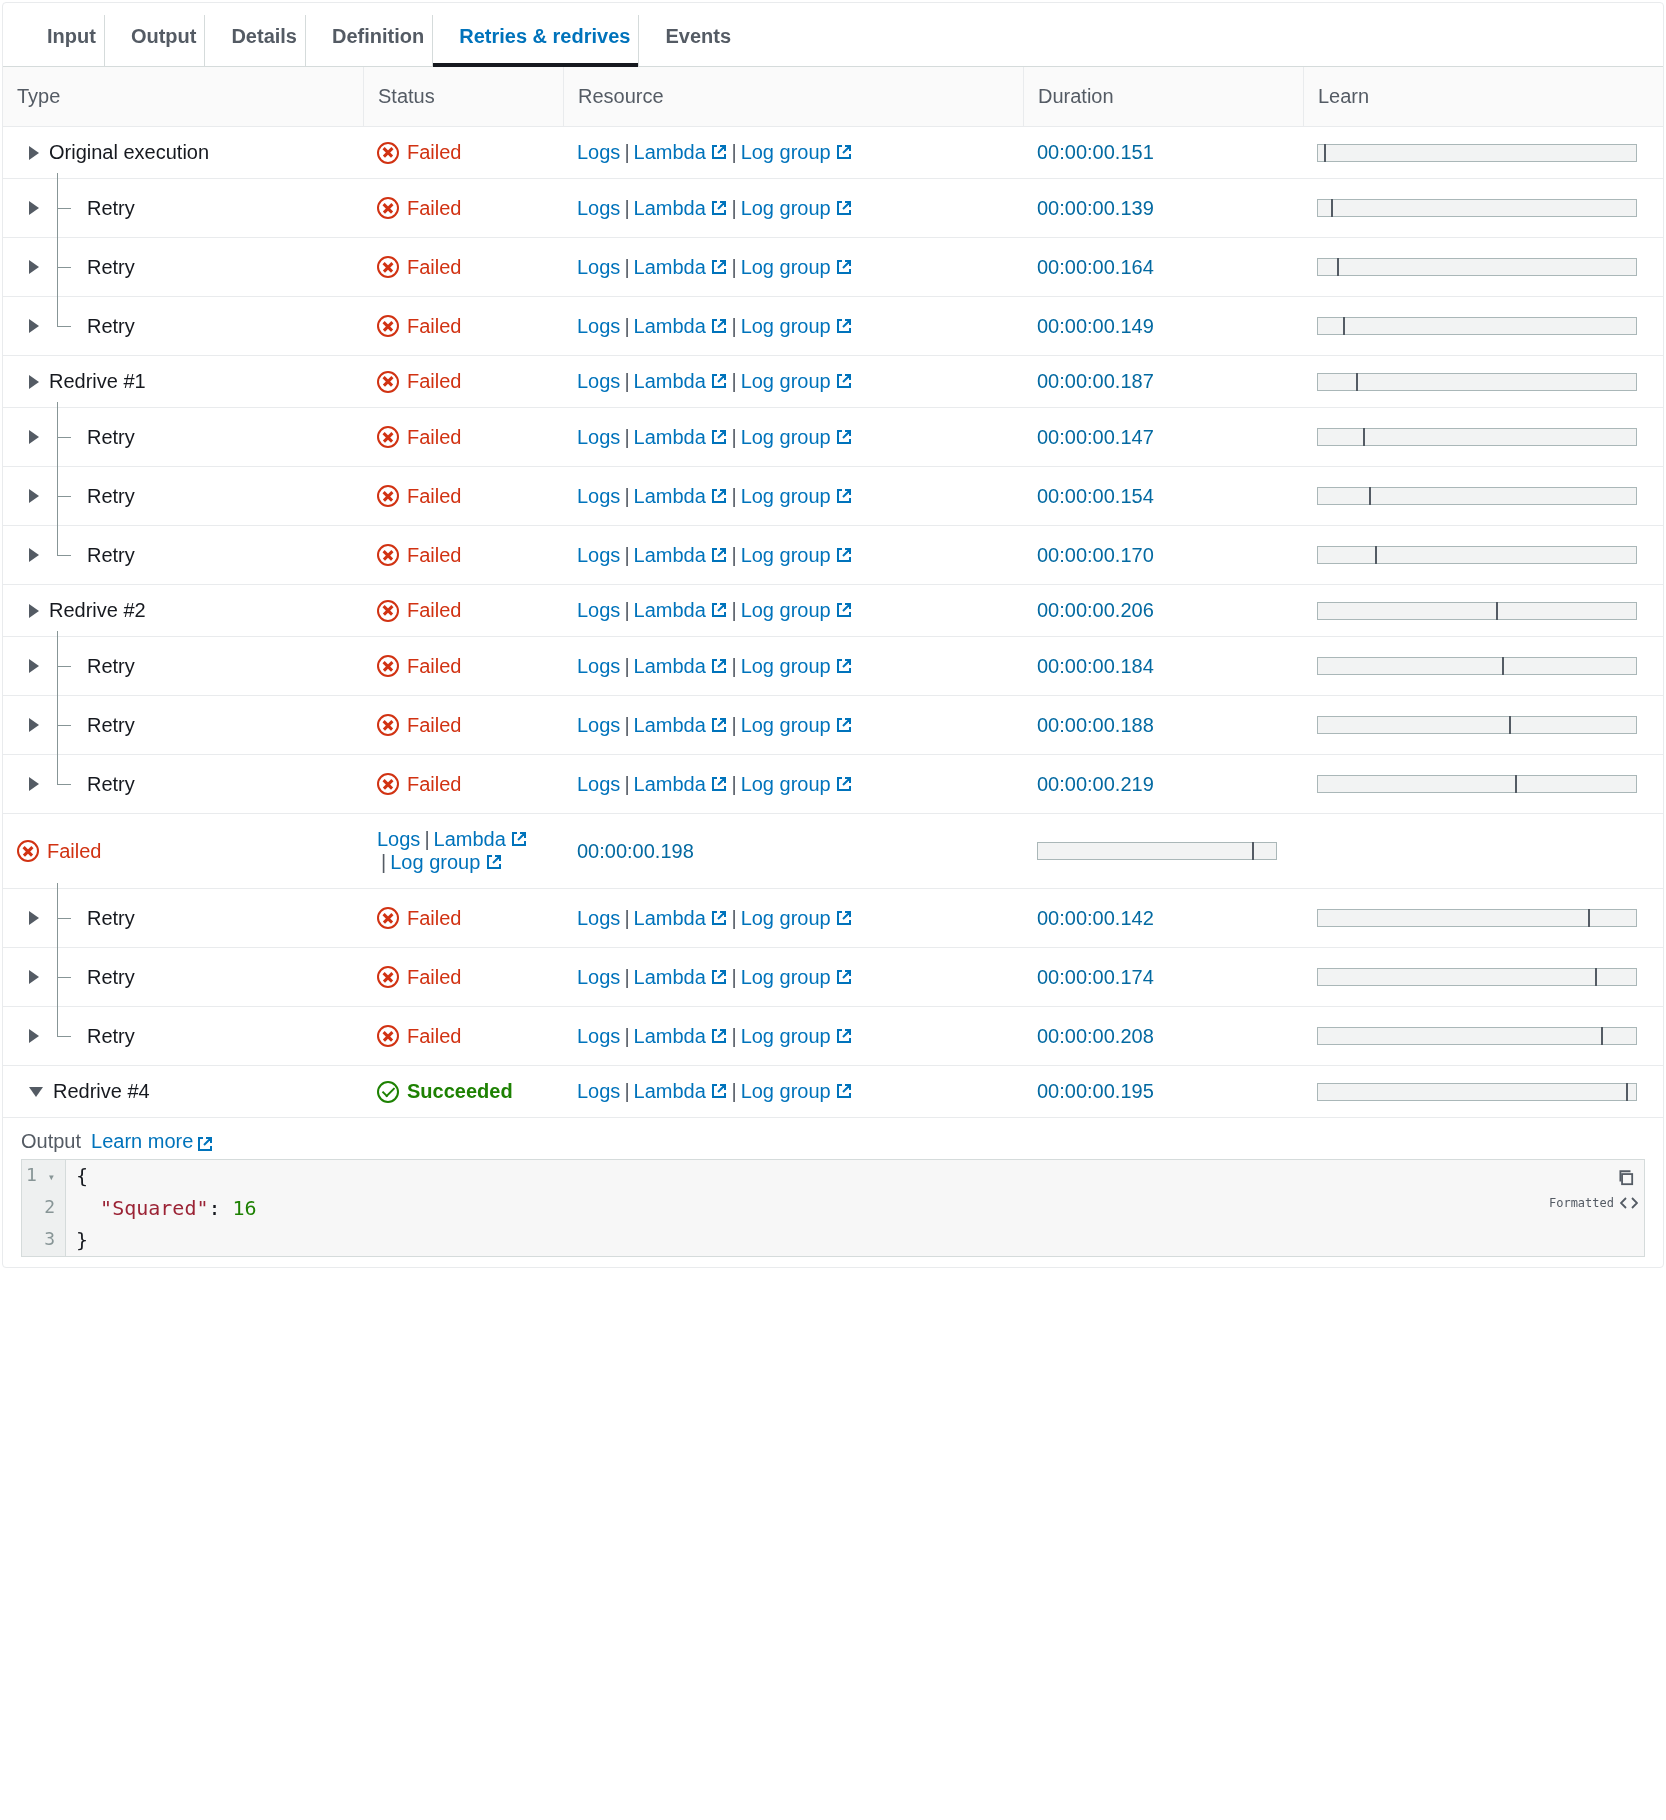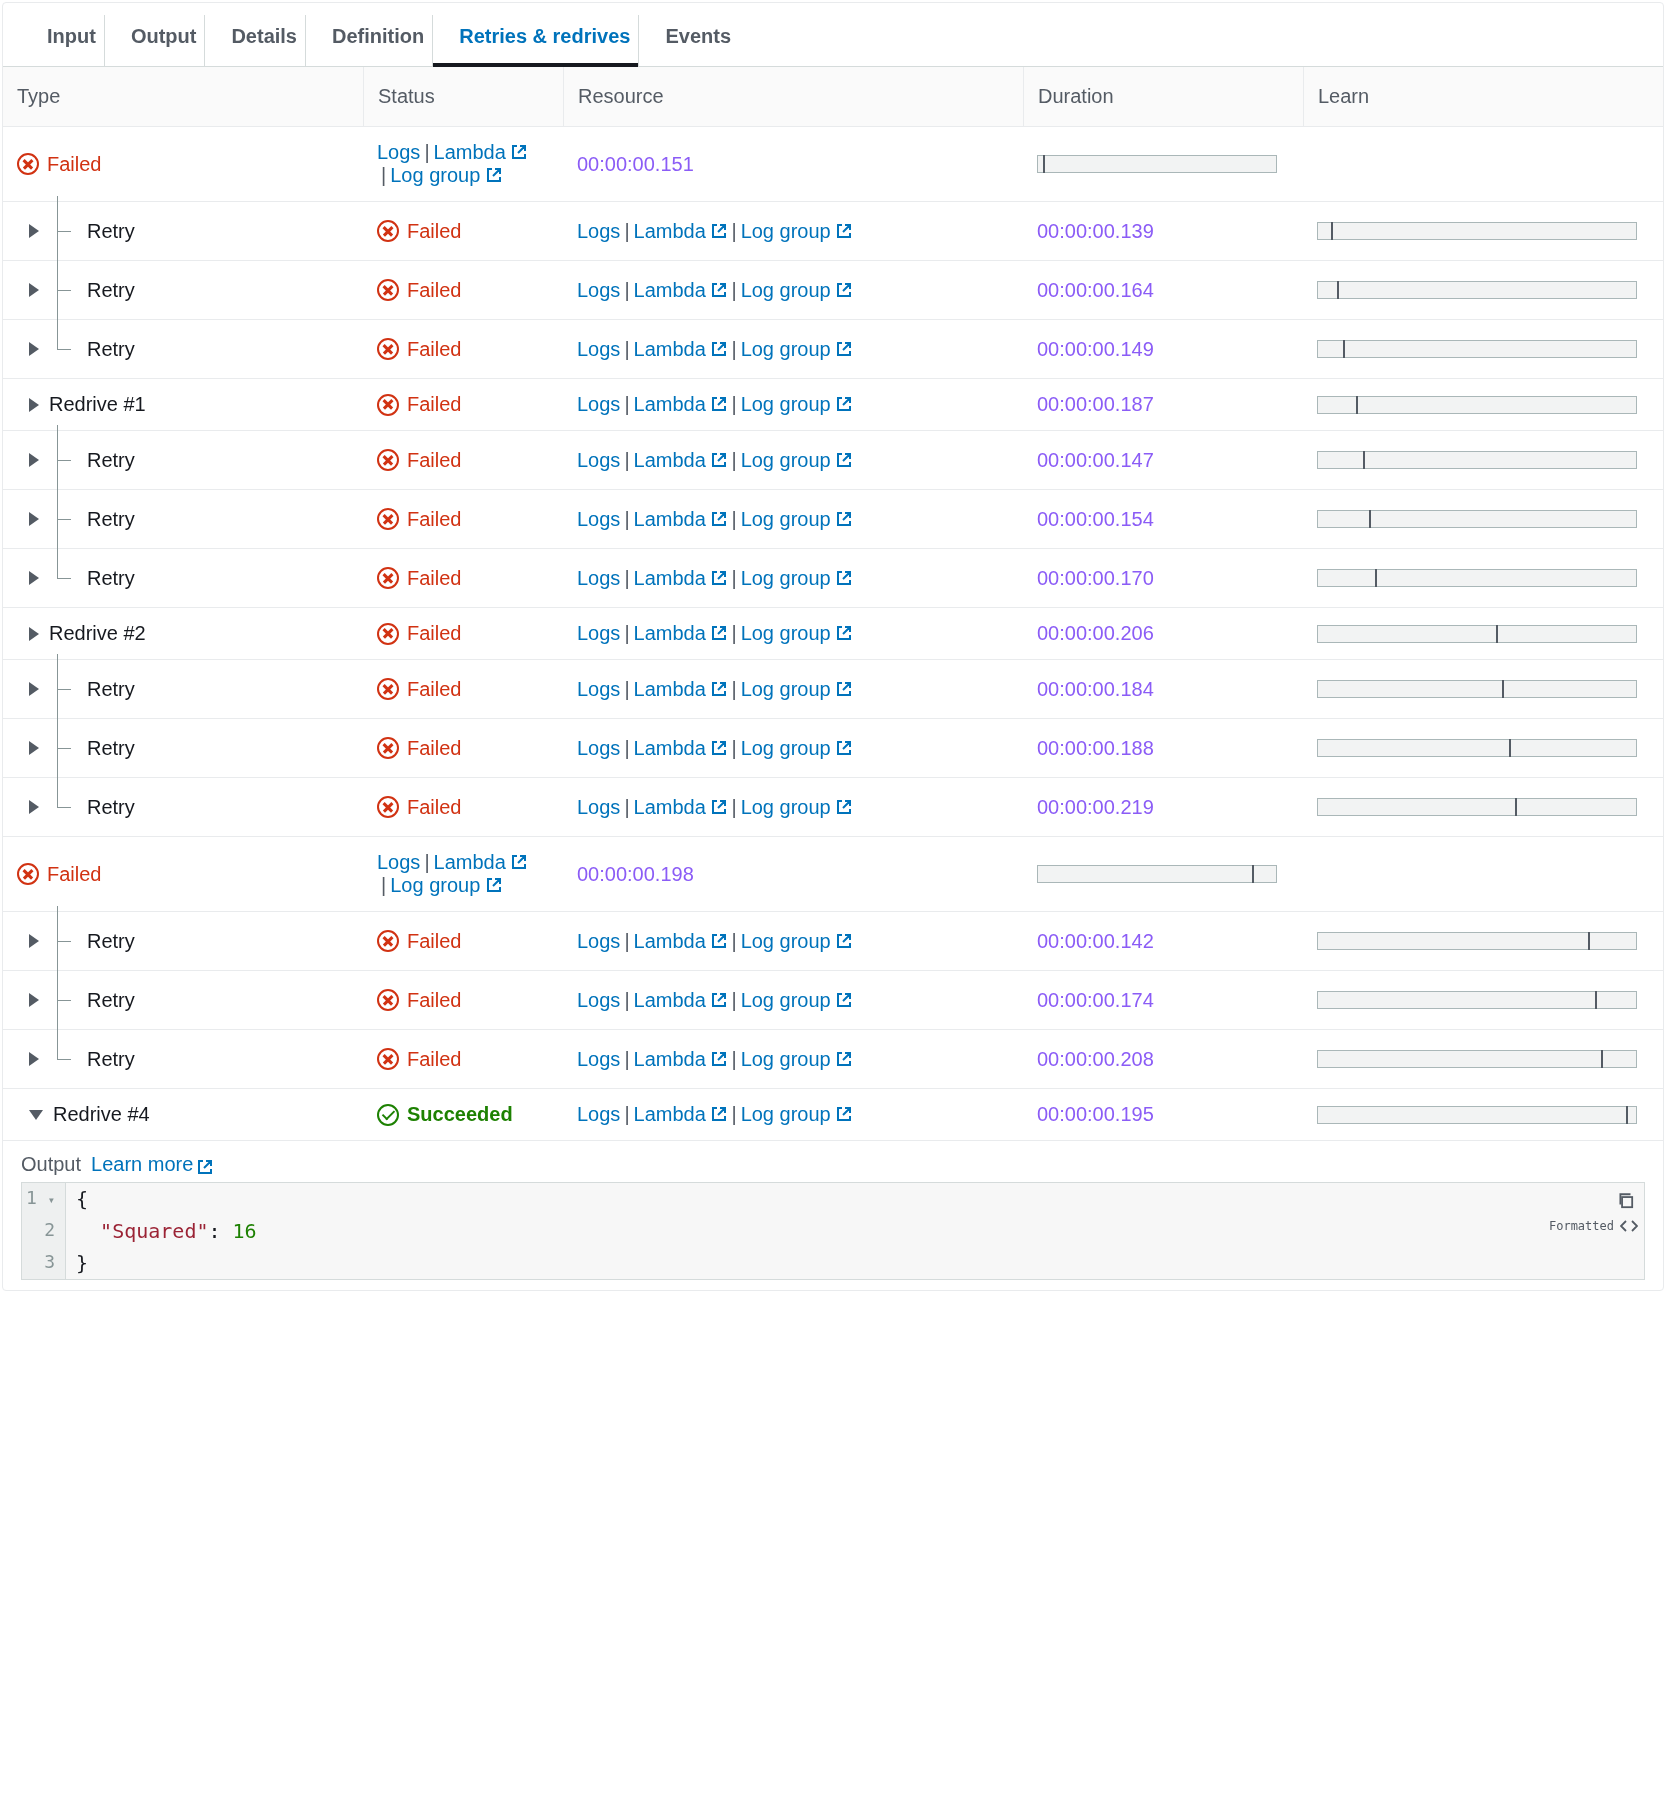--- a/index.html
+++ b/index.html
@@ -129,21 +129,21 @@
     transform: rotate(45deg) translate(-1px,-1px);
   }
   .resource-cell a {
     color: #0073bb; text-decoration: none; cursor:pointer;
   }
   .sep { color: #545b64; padding: 0 4px; }
   .ext-icon {
     display:inline-block; width:16px; height:16px; vertical-align: -1px;
   }
   .ext-icon svg { width:16px; height:16px; stroke:#0073bb; }
-  .duration { color: #8b5cf6; }
+  .duration { color: #0369a1; }
   .time-bar-wrap { padding-right: 26px; }
   .time-bar {
     position: relative;
     height: 18px;
     border: 1px solid #aab7b8;
     background: #f2f3f3;
   }
   .time-tick {
     position:absolute; top:-1px; bottom:-1px; width:2px;
     background:#545b64;
@@ -203,20 +203,24 @@
   <div class="table">
     <div class="thead">
       <div class="th">Type</div>
       <div class="th">Status</div>
       <div class="th">Resource</div>
       <div class="th">Duration</div>
       <div class="th">Learn</div>
     </div>
     <div id="tbody">
         <div class="row">
+          <div class="td type-cell">
+            <span class="expand-arrow"></span>
+            <span class="type-label">Original execution</span>
+          </div>
           <div class="td status-cell status-failed">
             <span class="icon-circle fail"></span>
             <span>Failed</span>
           </div>
           <div class="td resource-cell"><a>Logs</a><span class="sep">|</span><a>Lambda <span class="ext-icon"><svg viewBox="0 0 16 16" fill="none" stroke="#0073bb" stroke-width="2">
                   <path d="M6 2H2v12h12v-4M9 2h5v5M14 2L7 9"></path>
                 </svg></span></a><span class="sep">|</span><a>Log group <span class="ext-icon"><svg viewBox="0 0 16 16" fill="none" stroke="#0073bb" stroke-width="2">
                   <path d="M6 2H2v12h12v-4M9 2h5v5M14 2L7 9"></path>
                 </svg></span></a></div>
           <div class="td duration">00:00:00.151</div>

